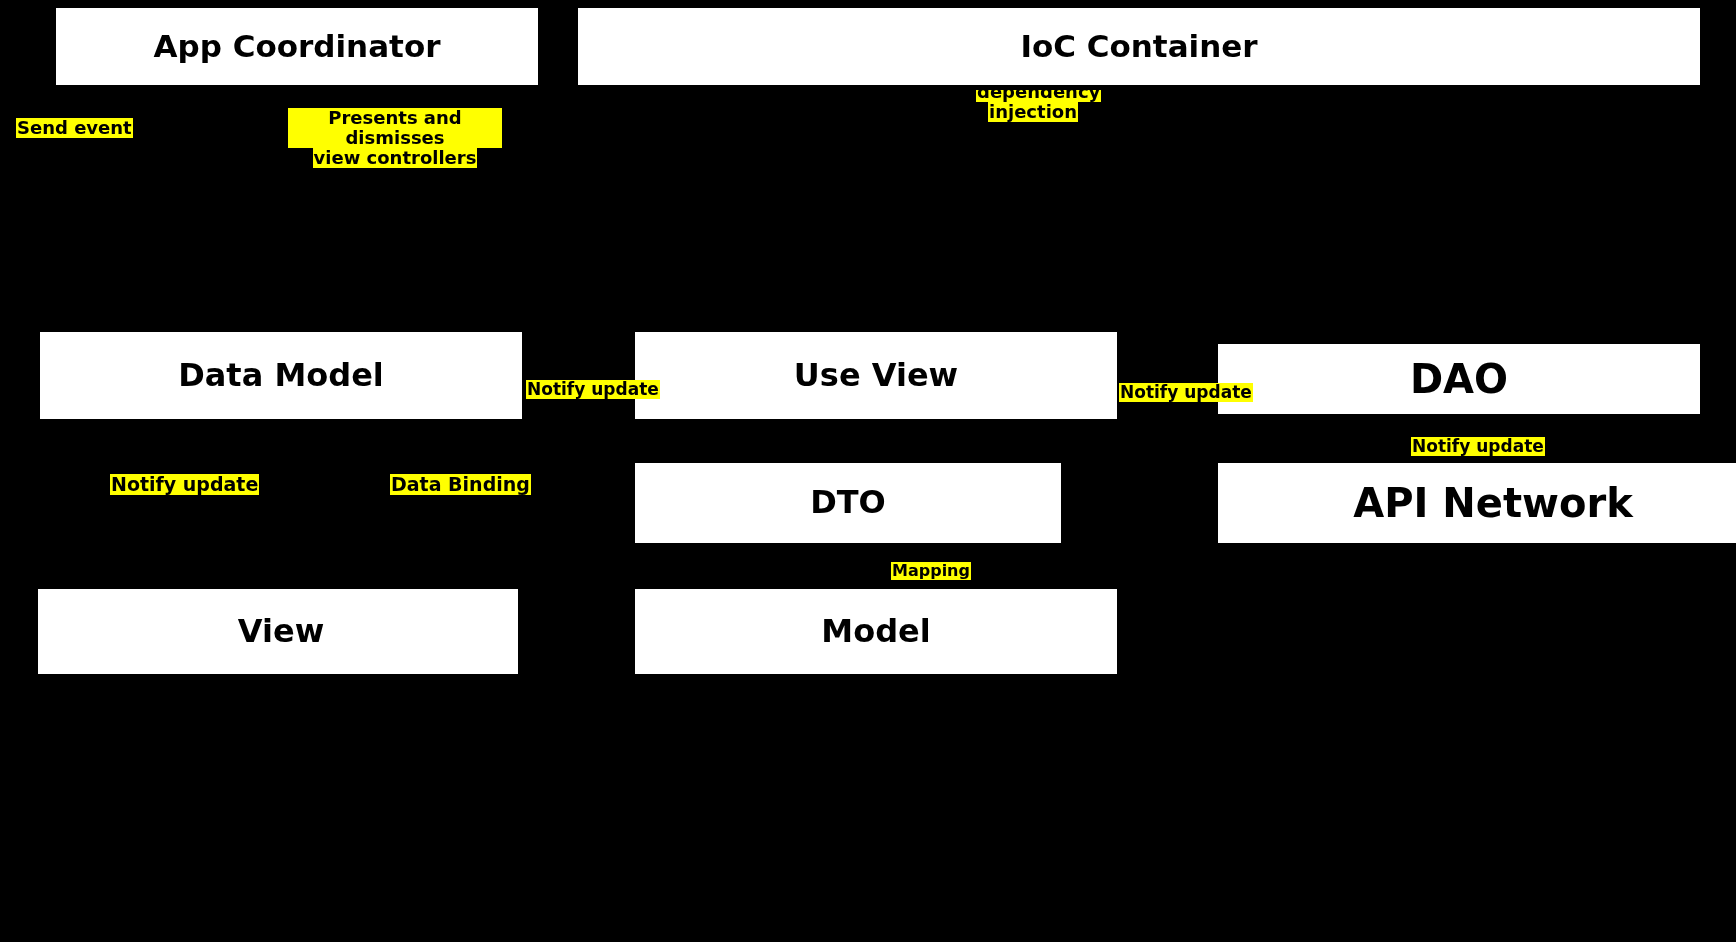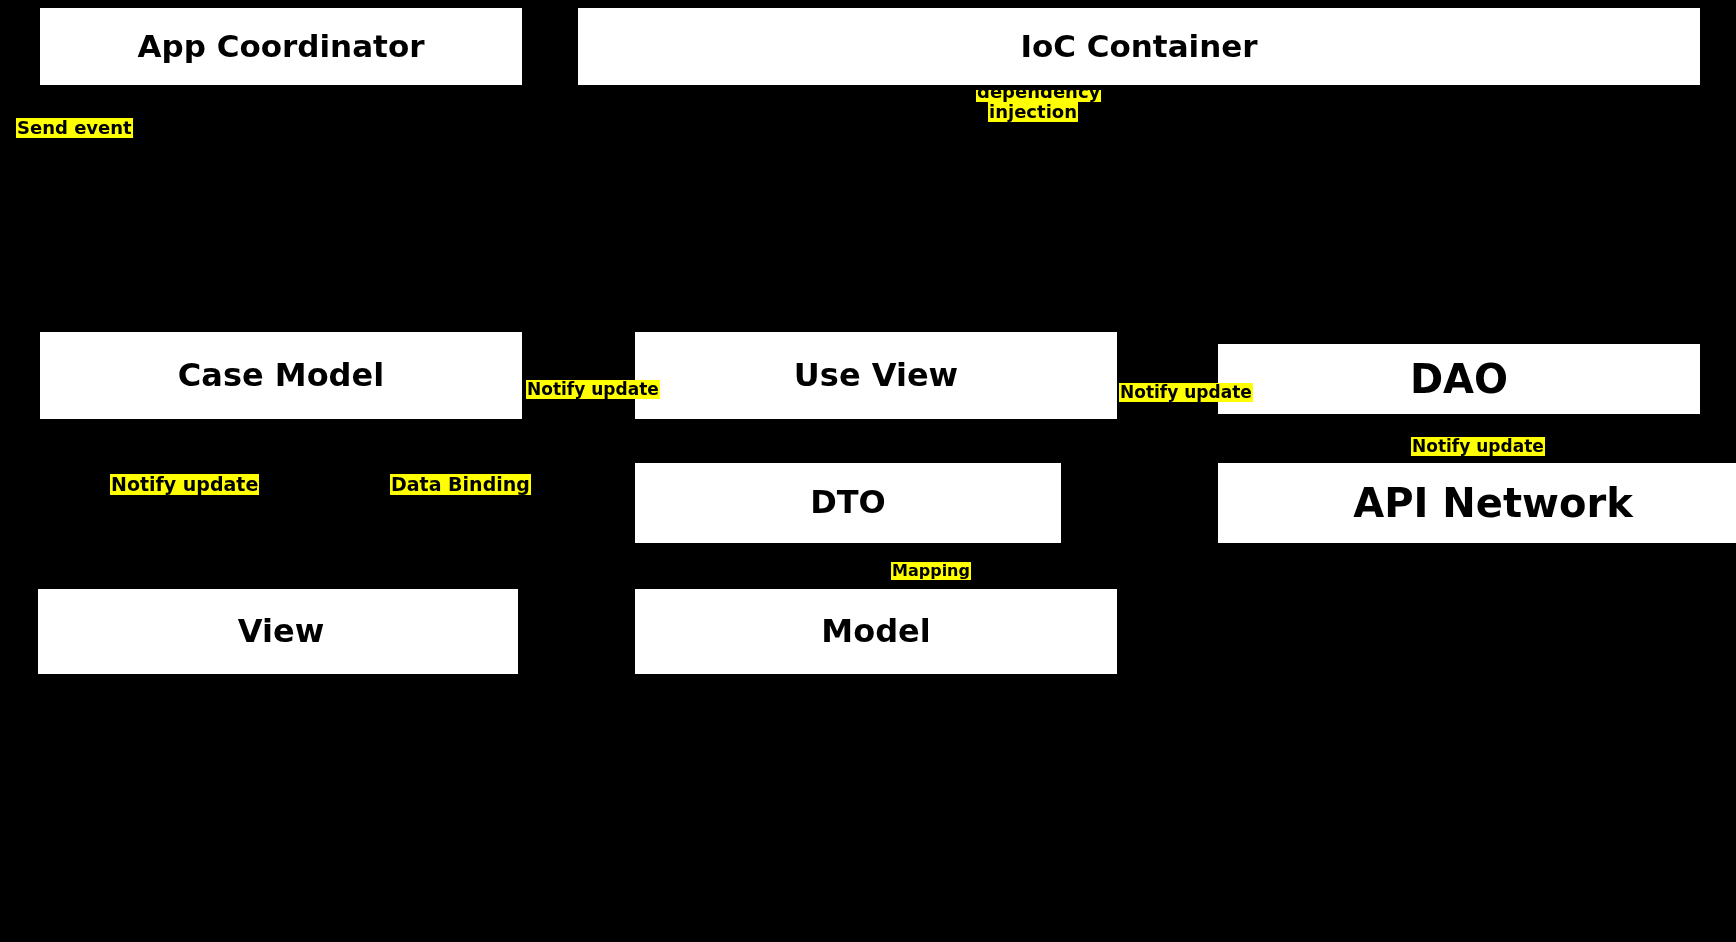--- a/index.html
+++ b/index.html
@@ -59,43 +59,47 @@
   .clip-mask {
     position: absolute;
     background: #000000;
   }
 </style>
 </head>
 <body>
 
 <div id="canvas">
 
-  <div class="node" style="left:40px; top:8px; width:482px; height:77px; font-size:31px;">
+  <div class="node" style="left:56px; top:8px; width:482px; height:77px; font-size:31px;">
     <span class="node-label">App Coordinator</span>
   </div>
 
   <div class="node" style="left:578px; top:8px; width:1122px; height:77px; font-size:31px;">
     <span class="node-label">IoC Container</span>
   </div>
 
   <div class="edge-label" style="left:16px; top:118px; font-size:18px;">Send event</div>
 
+  <div class="edge-label multiline" style="left:288px; top:108px; width:214px; font-size:18px;">
+    <span>Presents and dismisses</span><br>
+    <span>view controllers</span>
+  </div>
 
   <div class="edge-label multiline" style="left:976px; top:82px; width:114px; font-size:18px;">
     <span>dependency</span><br>
     <span>injection</span>
   </div>
 
   <div class="clip-mask" style="left:960px; top:85px; width:160px; height:5px;"></div>
   <div class="node" style="left:578px; top:8px; width:1122px; height:77px; font-size:31px; background:#ffffff;">
     <span class="node-label">IoC Container</span>
   </div>
 
   <div class="node" style="left:40px; top:332px; width:482px; height:87px; font-size:32px;">
-    <span class="node-label">Case Model</span>
+    <span class="node-label">Data Model</span>
   </div>
 
   <div class="node" style="left:635px; top:332px; width:482px; height:87px; font-size:32px;">
     <span class="node-label">Use View</span>
   </div>
 
   <div class="node" style="left:1218px; top:344px; width:482px; height:70px; font-size:40px;">
     <span class="node-label">DAO</span>
   </div>
 

